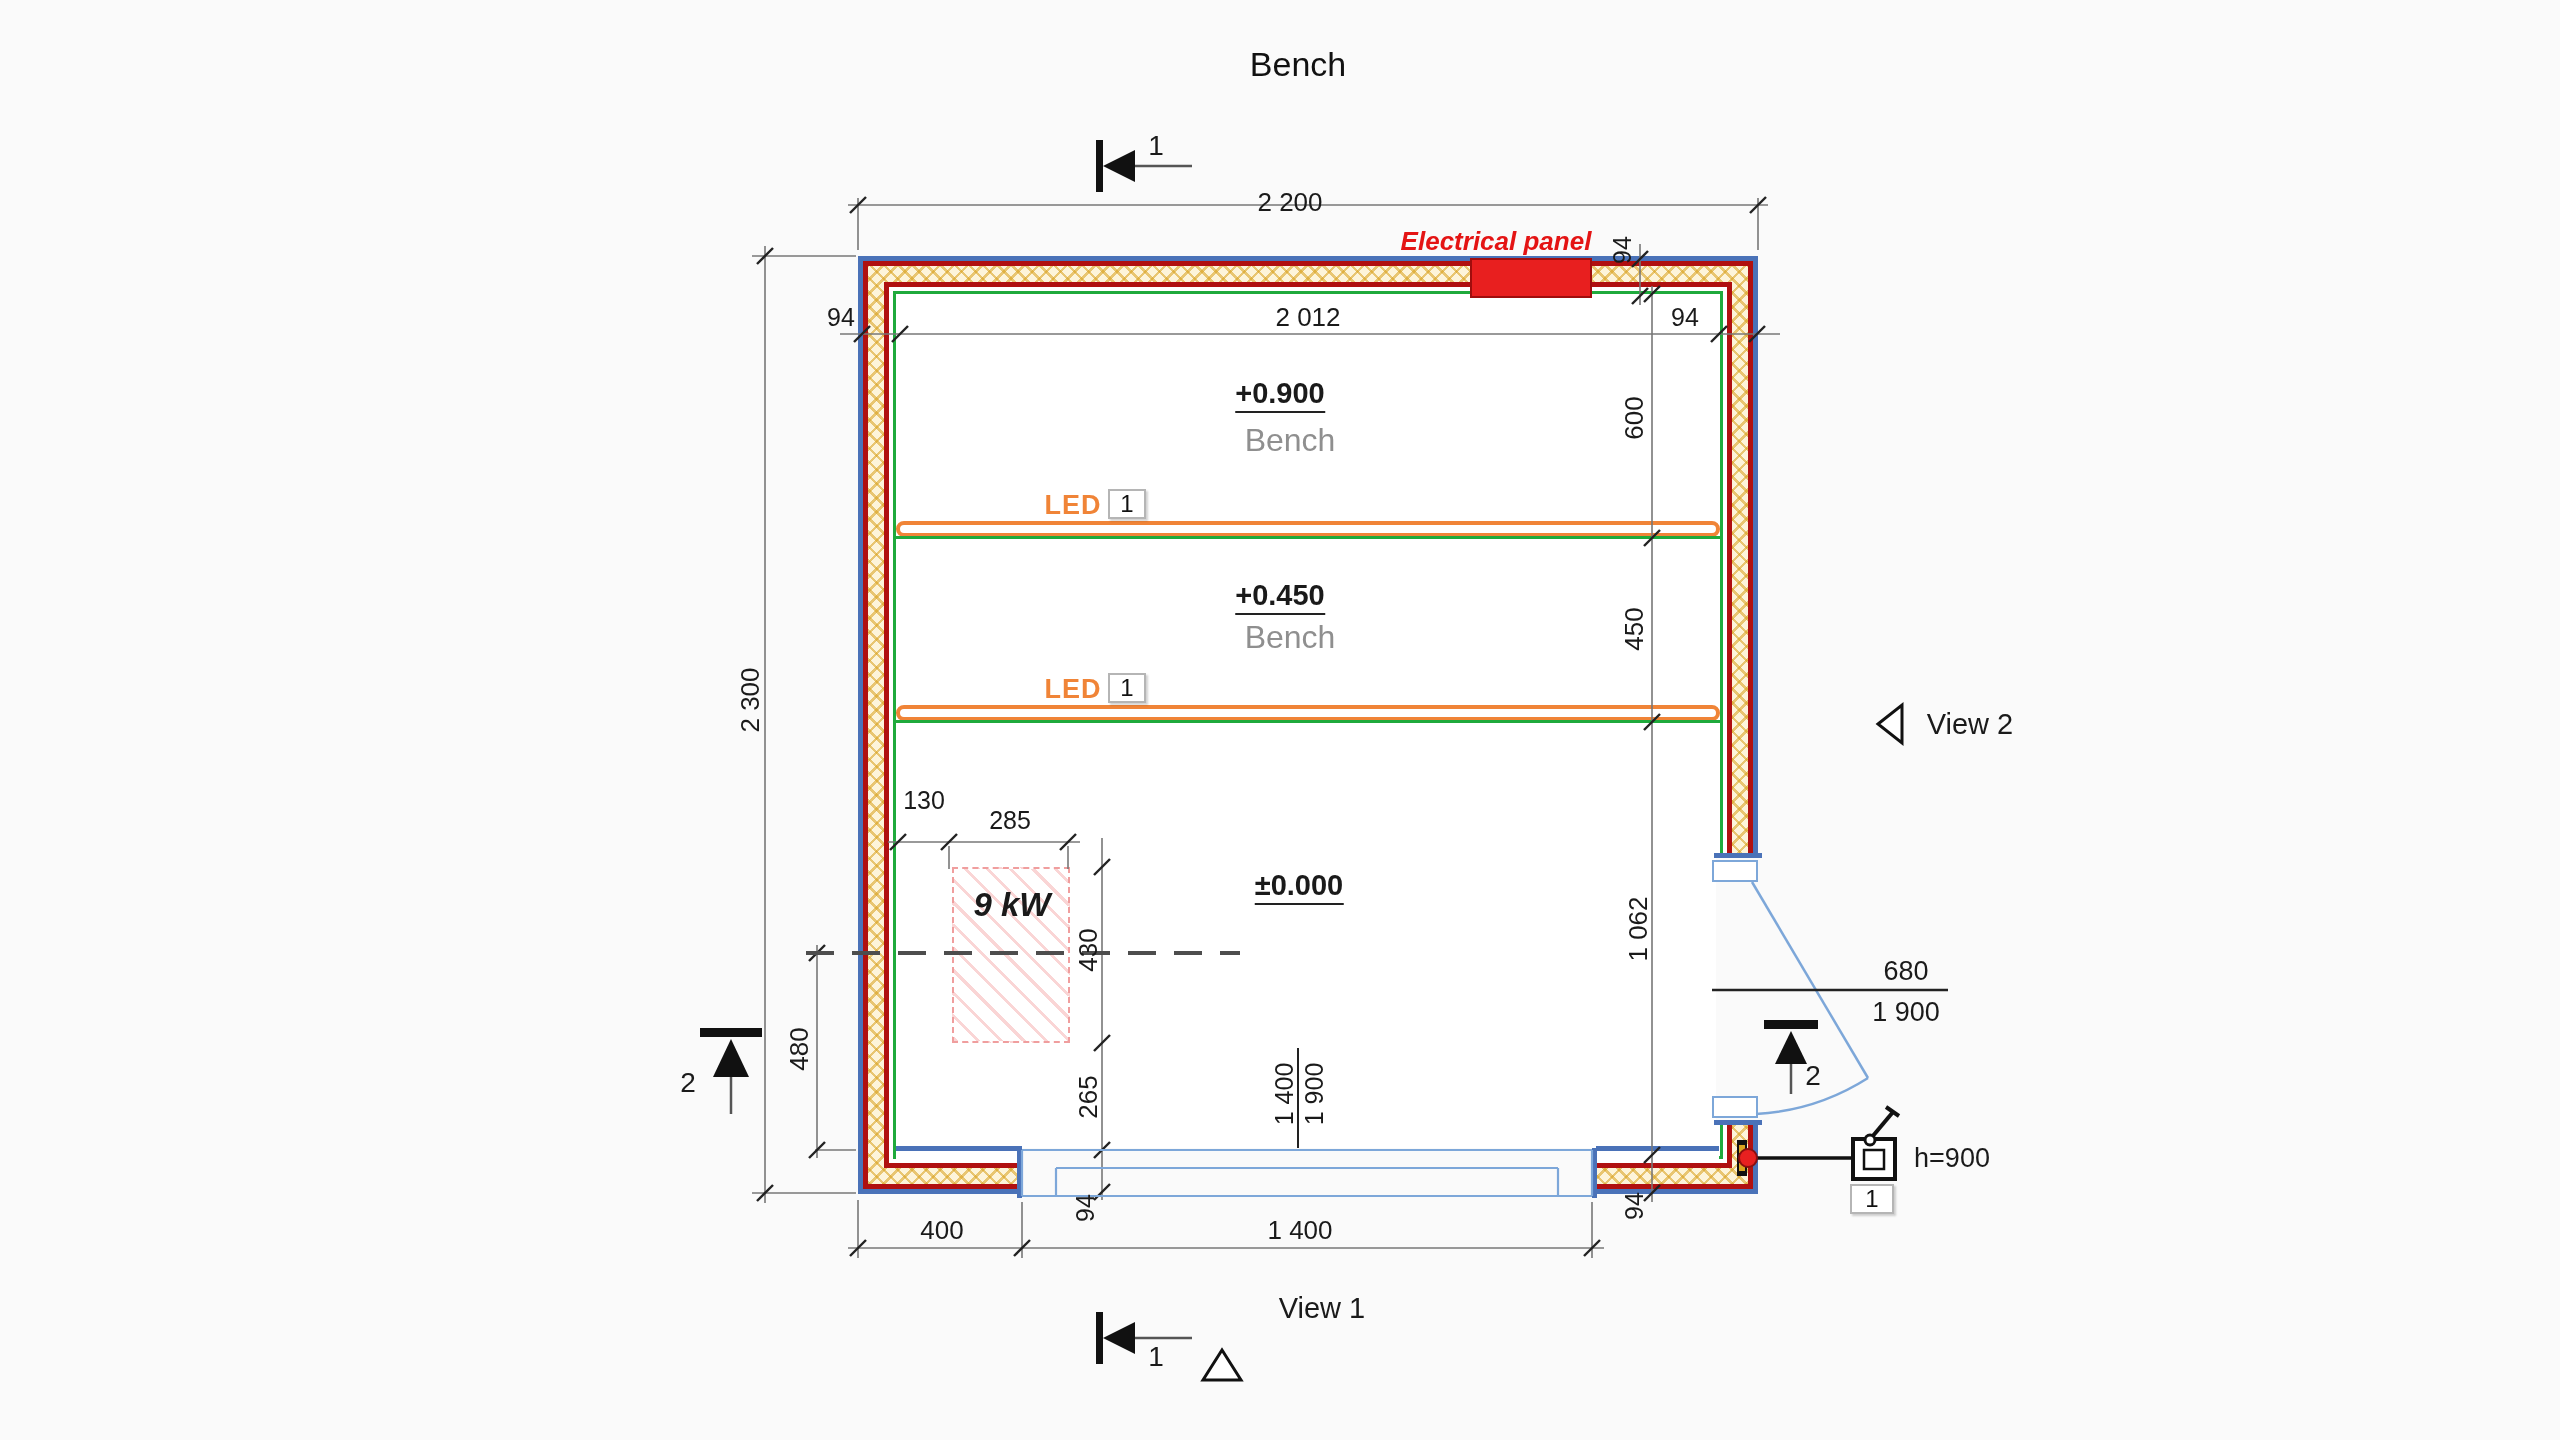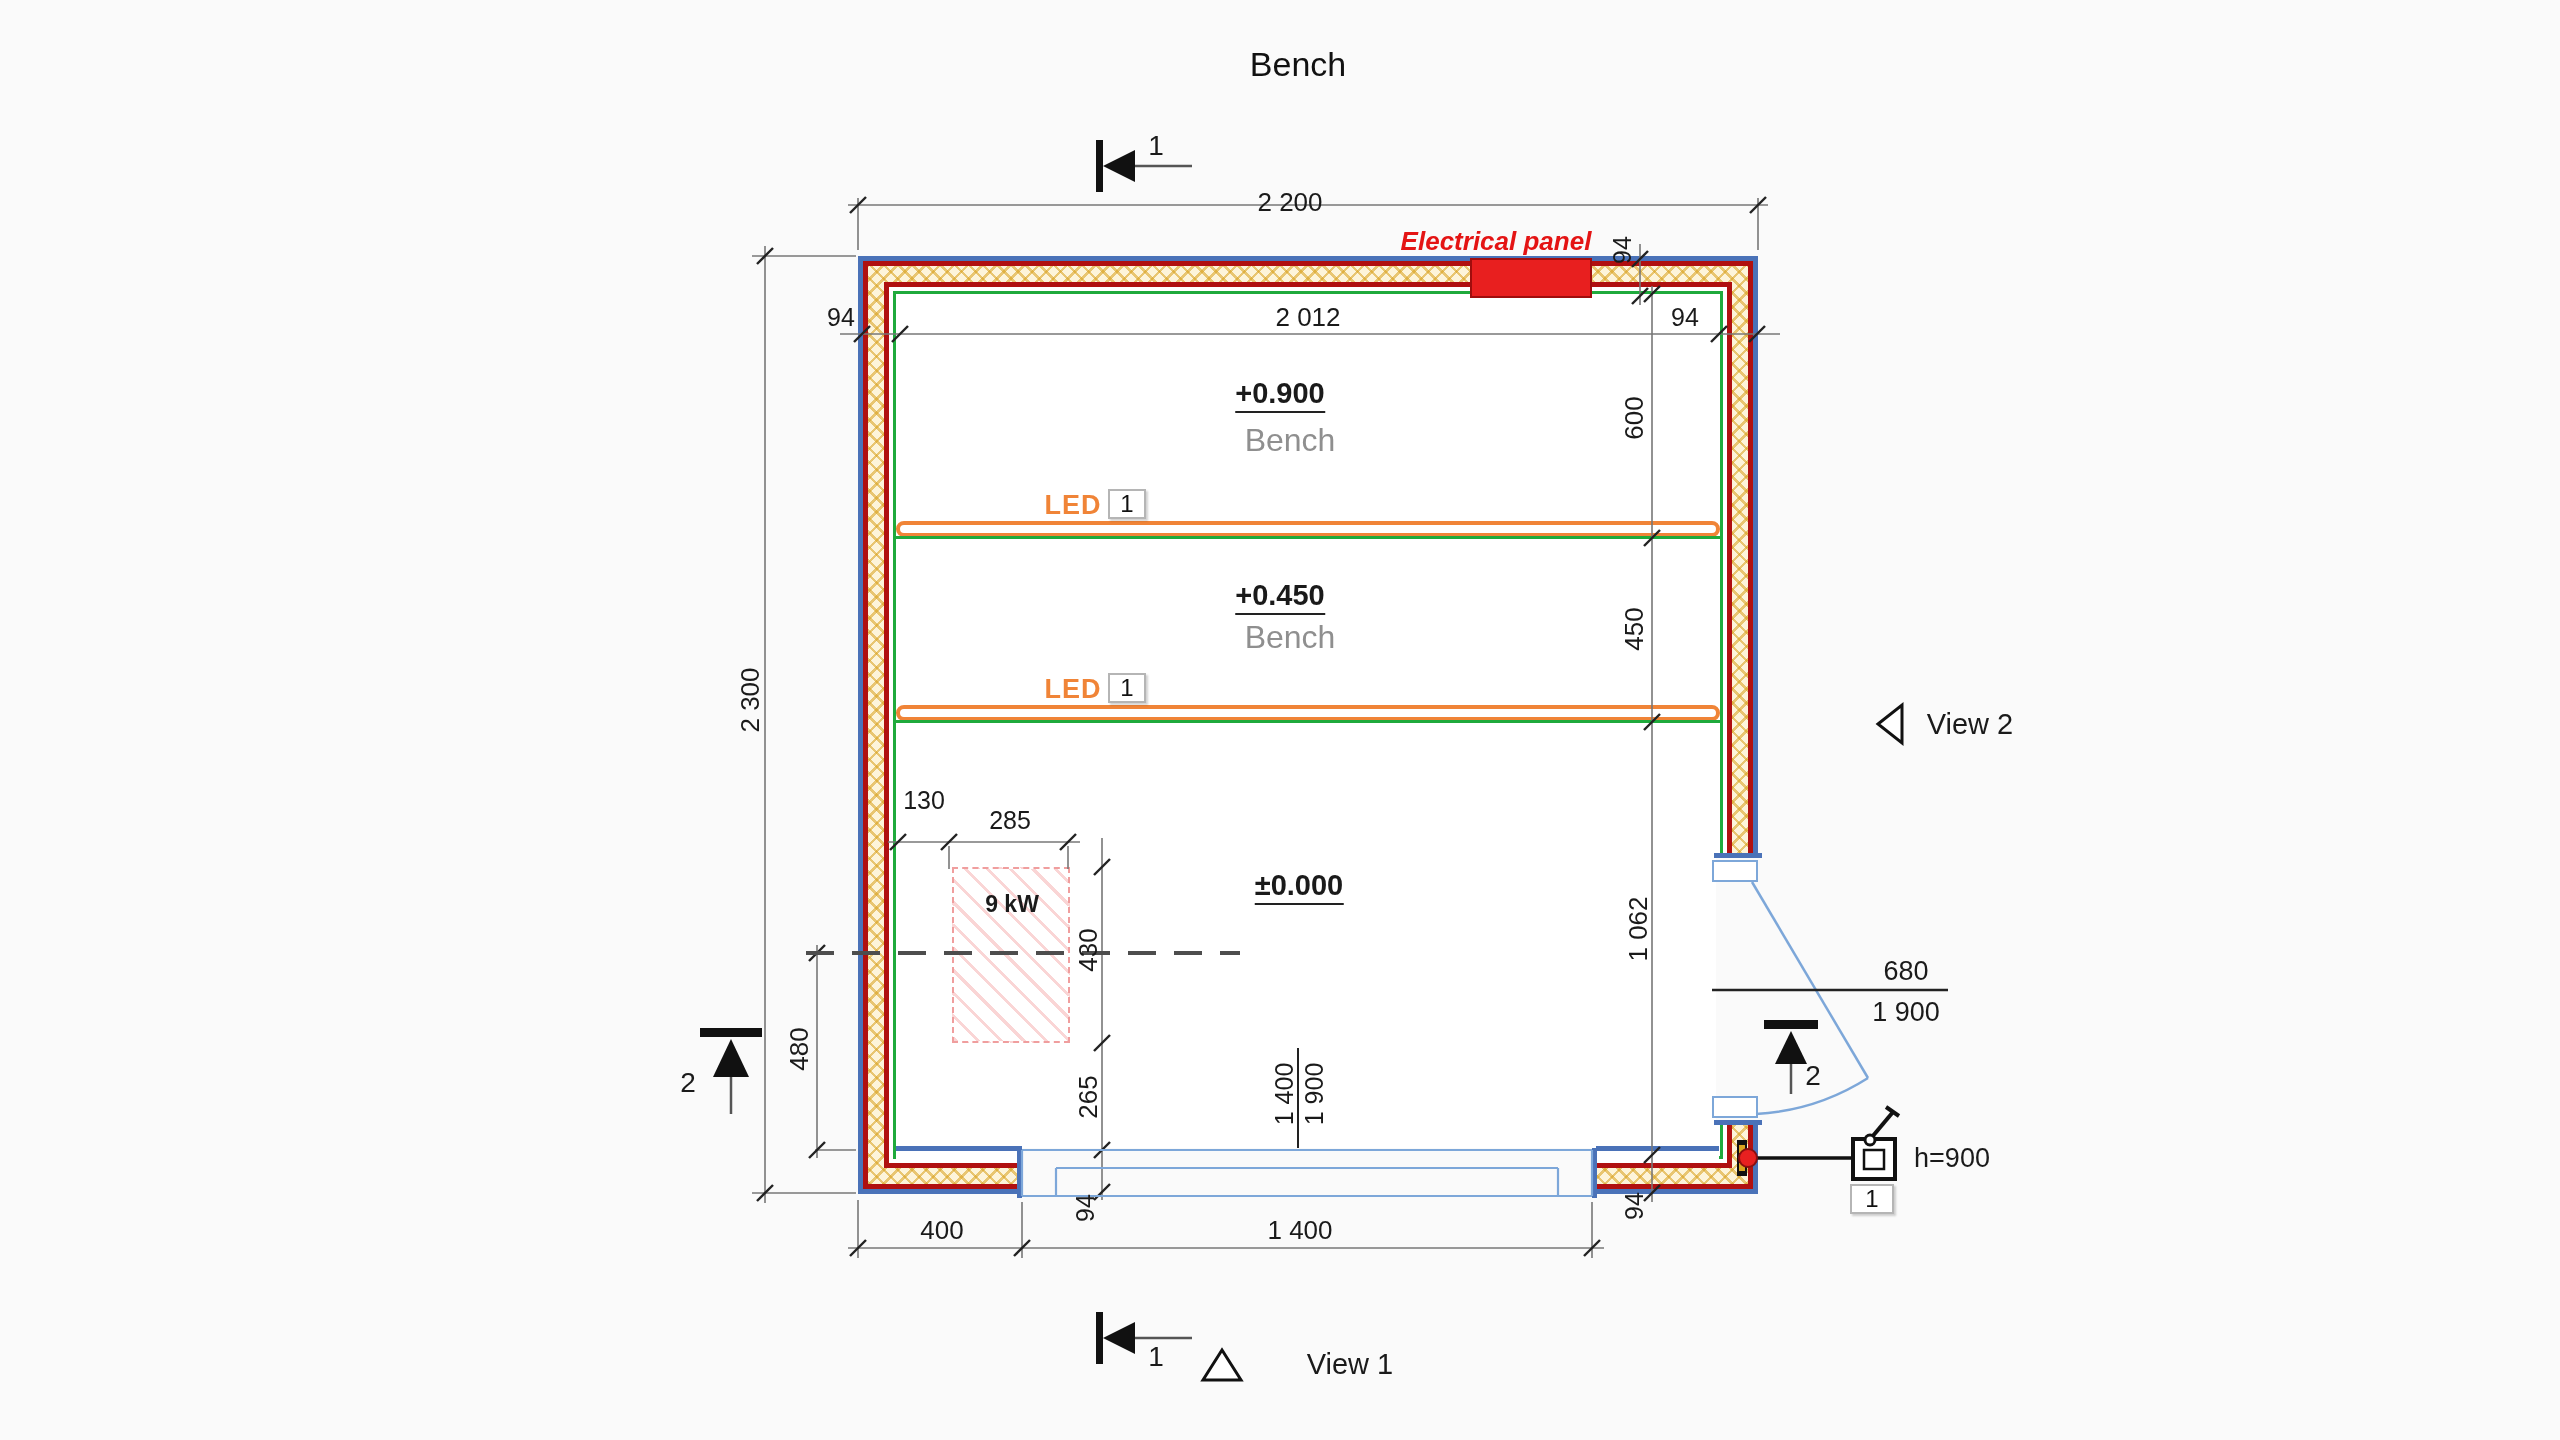--- a/index.html
+++ b/index.html
@@ -30,21 +30,21 @@
           background:repeating-linear-gradient(45deg,#fad5d5 0 3px,rgba(255,255,255,0) 3px 16px);}
   
   .lbl{position:absolute;white-space:nowrap;color:#1a1a1a;font-size:26px;line-height:1;
        transform:translate(-50%,-50%);}
   .rot{transform:translate(-50%,-50%) rotate(-90deg);}
   .small{font-size:25px;}
   .level{font-size:29px;font-weight:600;border-bottom:2.5px solid #222;padding-bottom:3px;}
   .bench-name{font-size:32px;color:#8f8f8f;}
   .led-lbl{font-size:27px;font-weight:600;color:#f08437;letter-spacing:1px;}
   .panel-lbl{font-size:26px;font-weight:700;font-style:italic;color:#e41414;}
-  .kw{font-size:23px;font-weight:600;}
+  .kw{font-size:33px;font-style:italic;font-weight:600;}
   .view-lbl{font-size:29px;}
   .sec-num{font-size:28px;}
   .frac{font-size:27px;}
   .title{font-size:34px;color:#111;}
   .tagbox{position:absolute;width:38px;height:30px;border:2px solid #b5b5b5;background:#fff;
           display:flex;align-items:center;justify-content:center;font-size:24px;color:#111;
           box-shadow:1.5px 1.5px 2px rgba(0,0,0,.18);}
   svg.overlay{position:absolute;left:0;top:0;}
 </style>
 </head>
@@ -247,16 +247,16 @@
   <div class="lbl frac" style="left:1952px;top:1158px;">h=900</div>
   <div class="tagbox" style="left:1850px;top:1184px;width:44px;">
     <span>1</span>
   </div>
 
   <div class="lbl sec-num" style="left:1156px;top:146px;">1</div>
   <div class="lbl sec-num" style="left:1156px;top:1357px;">1</div>
   <div class="lbl sec-num" style="left:688px;top:1083px;">2</div>
   <div class="lbl sec-num" style="left:1813px;top:1076px;">2</div>
 
-  <div class="lbl view-lbl" style="left:1322px;top:1364px;margin-left:28px;">View 1</div>
+  <div class="lbl view-lbl" style="left:1322px;top:1308px;">View 1</div>
   <div class="lbl view-lbl" style="left:1970px;top:724px;">View 2</div>
 
 </div>
 
 </body></html>

